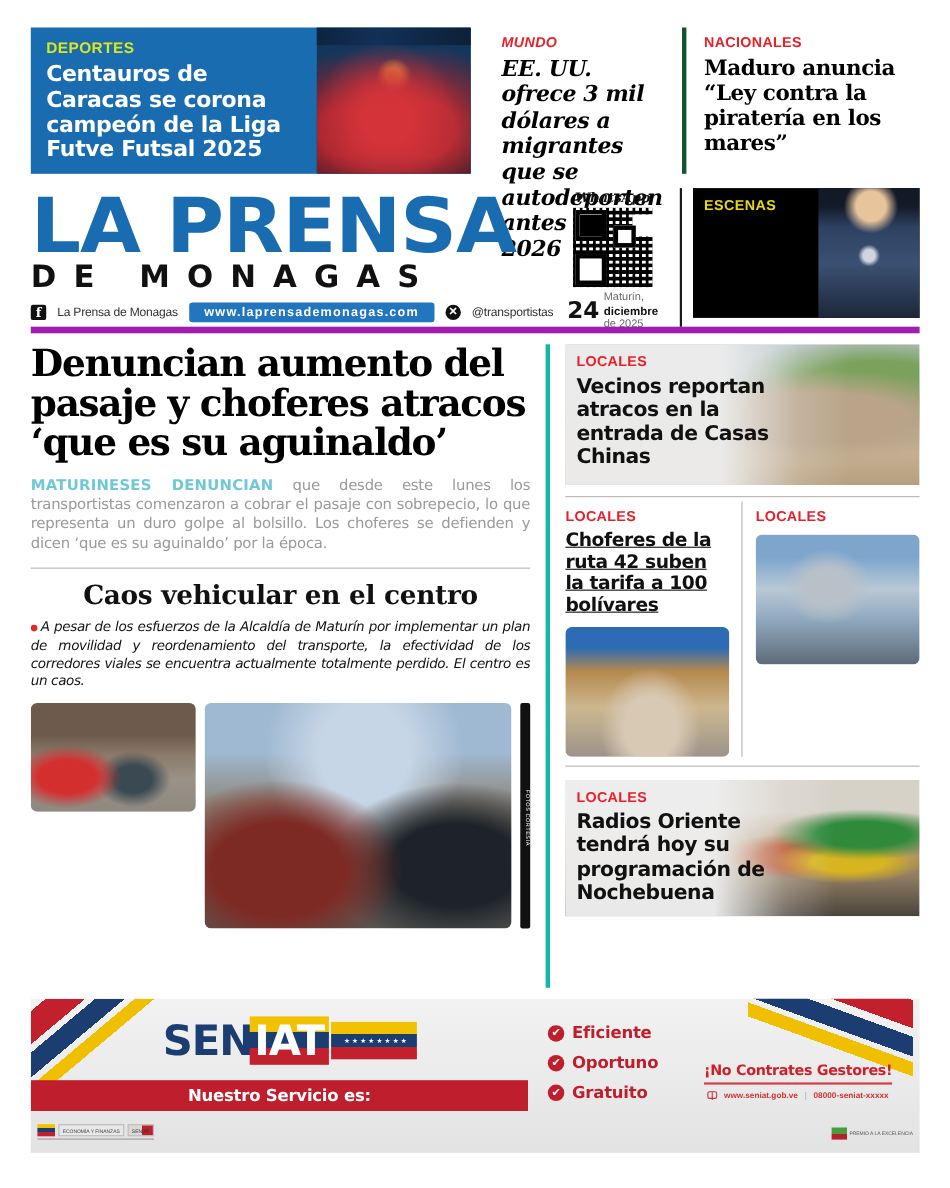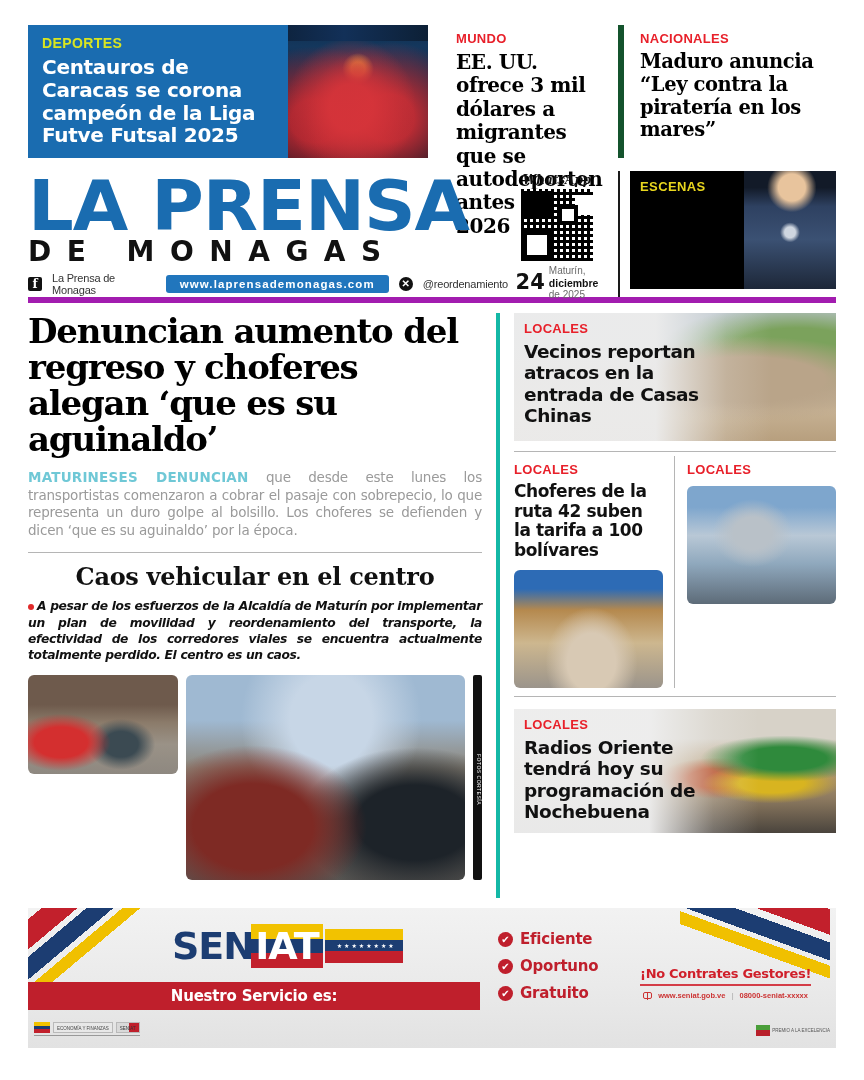--- a/index.html
+++ b/index.html
@@ -60,22 +60,23 @@
   }
   .deportes-head {
     font-family: "DejaVu Sans", sans-serif;
     font-size: 20px; font-weight: 700; line-height: 1.14;
     color: #ffffff; letter-spacing: -.3px;
   }
 
   .mundo-box {
     flex: 1;
     padding: 6px 14px 0 18px;
-    border-right: 6px solid #14532d;
+    border-right: 4px solid #14532d;
     margin-left: 10px;
+    font-style: italic;
   }
   .nac-box { width: 212px; padding: 6px 0 0 16px; flex: none; }
 
   .kicker-red {
     font-size: 13px; font-weight: 700; color: #e8202a;
     letter-spacing: .3px; margin-bottom: 5px;
     font-family: "Liberation Sans", sans-serif;
   }
   .news-head-serif {
     font-family: "DejaVu Serif", serif;
@@ -225,21 +226,21 @@
 
   .rule { border-top: 1px solid #b5b5b5; margin: 13px 0 9px; }
 
   .sub-head {
     font-family: "DejaVu Serif", serif;
     font-size: 24px; font-weight: 700; color: #111;
     letter-spacing: -.3px; text-align: center;
   }
   .sub-body {
     font-family: "DejaVu Sans", sans-serif;
-    font-style: italic; font-weight: 700;
+    font-style: italic; font-weight: 400;
     font-size: 12.3px; line-height: 1.32; color: #111;
     margin-top: 7px; text-align: justify; letter-spacing: -.35px;
   }
   .bullet {
     display: inline-block; width: 6px; height: 6px; border-radius: 50%;
     background: #e02a2a; margin-right: 3px; vertical-align: middle;
   }
 
   .photo-grid { display: flex; gap: 8px; margin-top: 12px; height: 205px; }
   .photo-col-sm { width: 150px; display: flex; flex-direction: column; gap: 8px; }
@@ -295,21 +296,21 @@
     line-height: 1.16; letter-spacing: -.4px;
   }
 
   .r-two { display: flex; margin-top: 4px; }
   .r-two-col { flex: 1; padding-top: 6px; }
   .r-two-col:first-child { padding-right: 11px; }
   .r-two-col:last-child { padding-left: 12px; border-left: 1px solid #b5b5b5; }
   .r-head-sm {
     font-family: "DejaVu Sans", sans-serif;
     font-size: 17px; font-weight: 700; color: #111;
-    line-height: 1.16; letter-spacing: -.4px; margin-top: 4px;
+    line-height: 1.16; letter-spacing: -.4px; margin-top: 4px; text-decoration: underline;
   }
   .r-thumb { height: 118px; border-radius: 6px; margin-top: 9px; overflow: hidden; }
   .th-bus {
     background:
       radial-gradient(ellipse at 52% 78%, #d8c9b4 0 22%, rgba(0,0,0,0) 42%),
       linear-gradient(180deg, #2d6bb5 0 16%, #b5894e 34%, #cdb78f 62%, #9b948b 100%);
   }
   .th-bridge {
     background:
       radial-gradient(ellipse at 44% 40%, #b9c1c8 0 16%, rgba(0,0,0,0) 34%),
@@ -346,21 +347,21 @@
       linear-gradient(140deg, rgba(0,0,0,0) 0 42%, #f0c000 42% 50%, rgba(0,0,0,0) 50%);
   }
   .ad-chev-r {
     position: absolute; right: 6px; top: -4px; width: 150px; height: 74px;
     background:
       linear-gradient(200deg, rgba(0,0,0,0) 0 4%, #c2202c 4% 24%, rgba(0,0,0,0) 24%),
       linear-gradient(200deg, rgba(0,0,0,0) 0 30%, #1c3d72 30% 44%, rgba(0,0,0,0) 44%),
       linear-gradient(200deg, rgba(0,0,0,0) 0 48%, #f0c000 48% 58%, rgba(0,0,0,0) 58%);
   }
   .seniat-logo {
-    position: absolute; left: 144px; top: 16px;
+    position: absolute; left: 120px; top: 16px;
     display: flex; align-items: center; justify-content: space-between;
   }
   .sen-word {
     font-family: "DejaVu Sans", sans-serif;
     font-size: 38px; font-weight: 700; color: #1c3d72; letter-spacing: -1px;
   }
   .iat-word {
     font-family: "DejaVu Sans", sans-serif;
     font-size: 38px; font-weight: 700; color: #ffffff; letter-spacing: -1px;
     background: linear-gradient(180deg, #f2c200 0 33%, #1c3d72 33% 66%, #c2202c 66%);
@@ -467,21 +468,21 @@
   <div class="masthead">
 
     <div class="logo-col">
       <div class="logo-main">LA PRENSA</div>
       <div class="logo-sub">DE MONAGAS</div>
       <div class="logo-bar">
         <div class="fb-ico">f</div>
         <div class="social-txt">La Prensa de Monagas</div>
         <div class="url-pill">www.laprensademonagas.com</div>
         <div class="x-ico">✕</div>
-        <div class="social-txt">@reordenamiento</div>
+        <div class="social-txt">@transportistas</div>
       </div>
     </div>
 
     <div class="qr-col">
       <div class="wa-label">WhatsApp</div>
       <div class="qr">
         <div class="qr-tr"></div>
       </div>
       <div class="date-row">
         <div class="date-day">24</div>
@@ -501,21 +502,21 @@
         </div>
       </div>
     </div>
 
   </div>
 
   <div class="body-grid">
 
     <div class="col-left">
 
-      <div class="lead-head">Denuncian aumento del regreso y choferes alegan ‘que es su aguinaldo’</div>
+      <div class="lead-head">Denuncian aumento del pasaje y choferes atracos ‘que es su aguinaldo’</div>
 
       <div class="lead-body">
         <span class="hl">MATURINESES DENUNCIAN</span><span> que desde este lunes los transportistas comenzaron a cobrar el pasaje con sobrepecio, lo que representa un duro golpe al bolsillo. Los choferes se defienden y dicen ‘que es su aguinaldo’ por la época.</span>
       </div>
 
       <div class="rule"></div>
 
       <div class="sub-head">Caos vehicular en el centro</div>
 
       <div class="sub-body">

